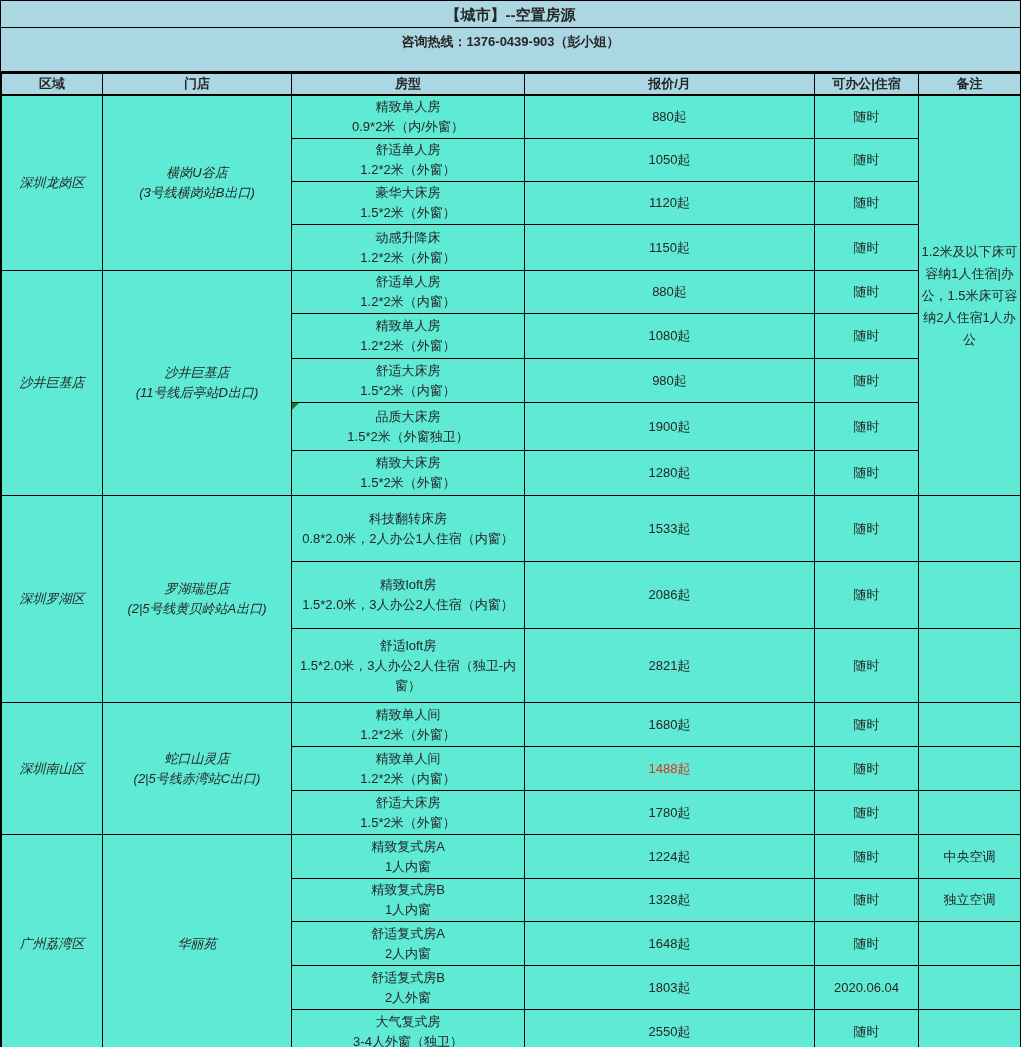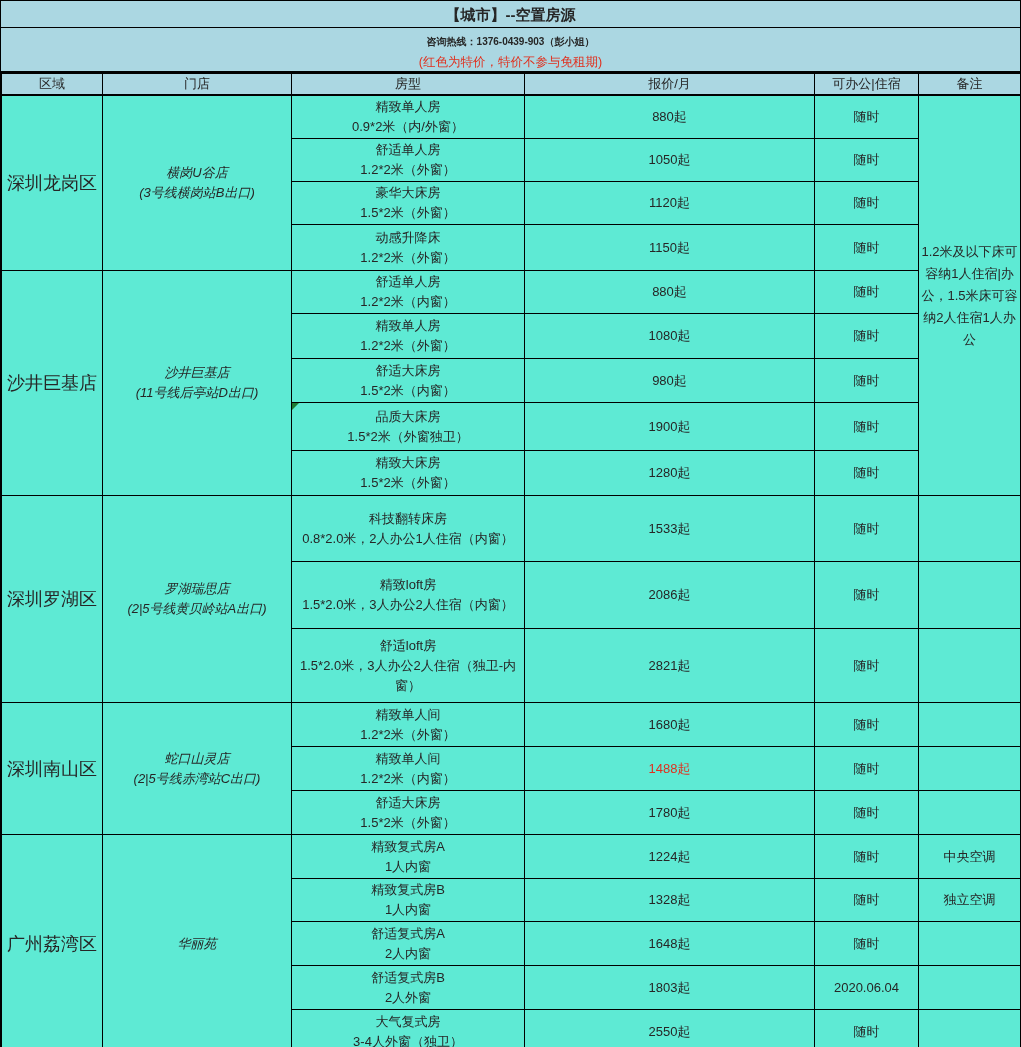--- a/index.html
+++ b/index.html
@@ -9,41 +9,40 @@
     --special_red:#E0301E;
     --marker_green:#1E7A34;
   }
   *{box-sizing:border-box;}
   html,body{margin:0;padding:0;background:#fff;}
   body{font-family:"Liberation Sans",sans-serif;color:var(--text_c);}
   .sheet{width:1021px;border:1px solid var(--border_c);background:#5eead4;}
   .band{background:var(--band_bg);text-align:center;}
   .band.title{height:27px;line-height:27px;font-size:15px;font-weight:bold;border-bottom:1px solid var(--border_c);}
   .band.info{height:45px;border-bottom:2px solid var(--border_c);padding-top:3px;}
-  .hotline{font-size:10px;font-weight:bold;line-height:22px;}
+  .hotline{font-size:13px;font-weight:bold;line-height:22px;}
   .rednote{font-size:12.5px;line-height:18px;color:var(--special_red);}
   table{border-collapse:collapse;width:100%;table-layout:fixed;}
   th,td{border:1px solid var(--border_c);text-align:center;vertical-align:middle;font-size:13px;padding:1px 2px;overflow:hidden;}
-  thead th{background:var(--band_bg);height:14px;font-weight:normal;border-bottom:2px solid var(--border_c);}
-  td.region{font-size:18px;}
+  thead th{background:var(--band_bg);height:14px;font-weight:bold;border-bottom:2px solid var(--border_c);}
+  td.region{font-size:13px;font-style:italic;}
   td.store div{line-height:20px;font-style:italic;}
   td.roomtype div{line-height:20px;}
   td.price{font-size:13px;}
   td.price.special{color:var(--special_red);}
   td.notecell{line-height:22px;}
   .corner{position:absolute;top:0;left:0;width:7px;height:7px;background:var(--marker_green);clip-path:polygon(0 0,100% 0,0 100%);}
 </style>
 </head>
 <body>
 
 <div class="sheet">
   <div class="band title">【城市】--空置房源</div>
   <div class="band info">
     <div class="hotline">咨询热线：1376-0439-903（彭小姐）</div>
-    <div class="rednote">(红色为特价，特价不参与免租期)</div>
   </div>
   <table>
     <colgroup>
       <col style="width:101px">
         <col style="width:189px">
         <col style="width:233px">
       <col style="width:290px">
         <col style="width:104px">
         <col style="width:102px">
     </colgroup>

